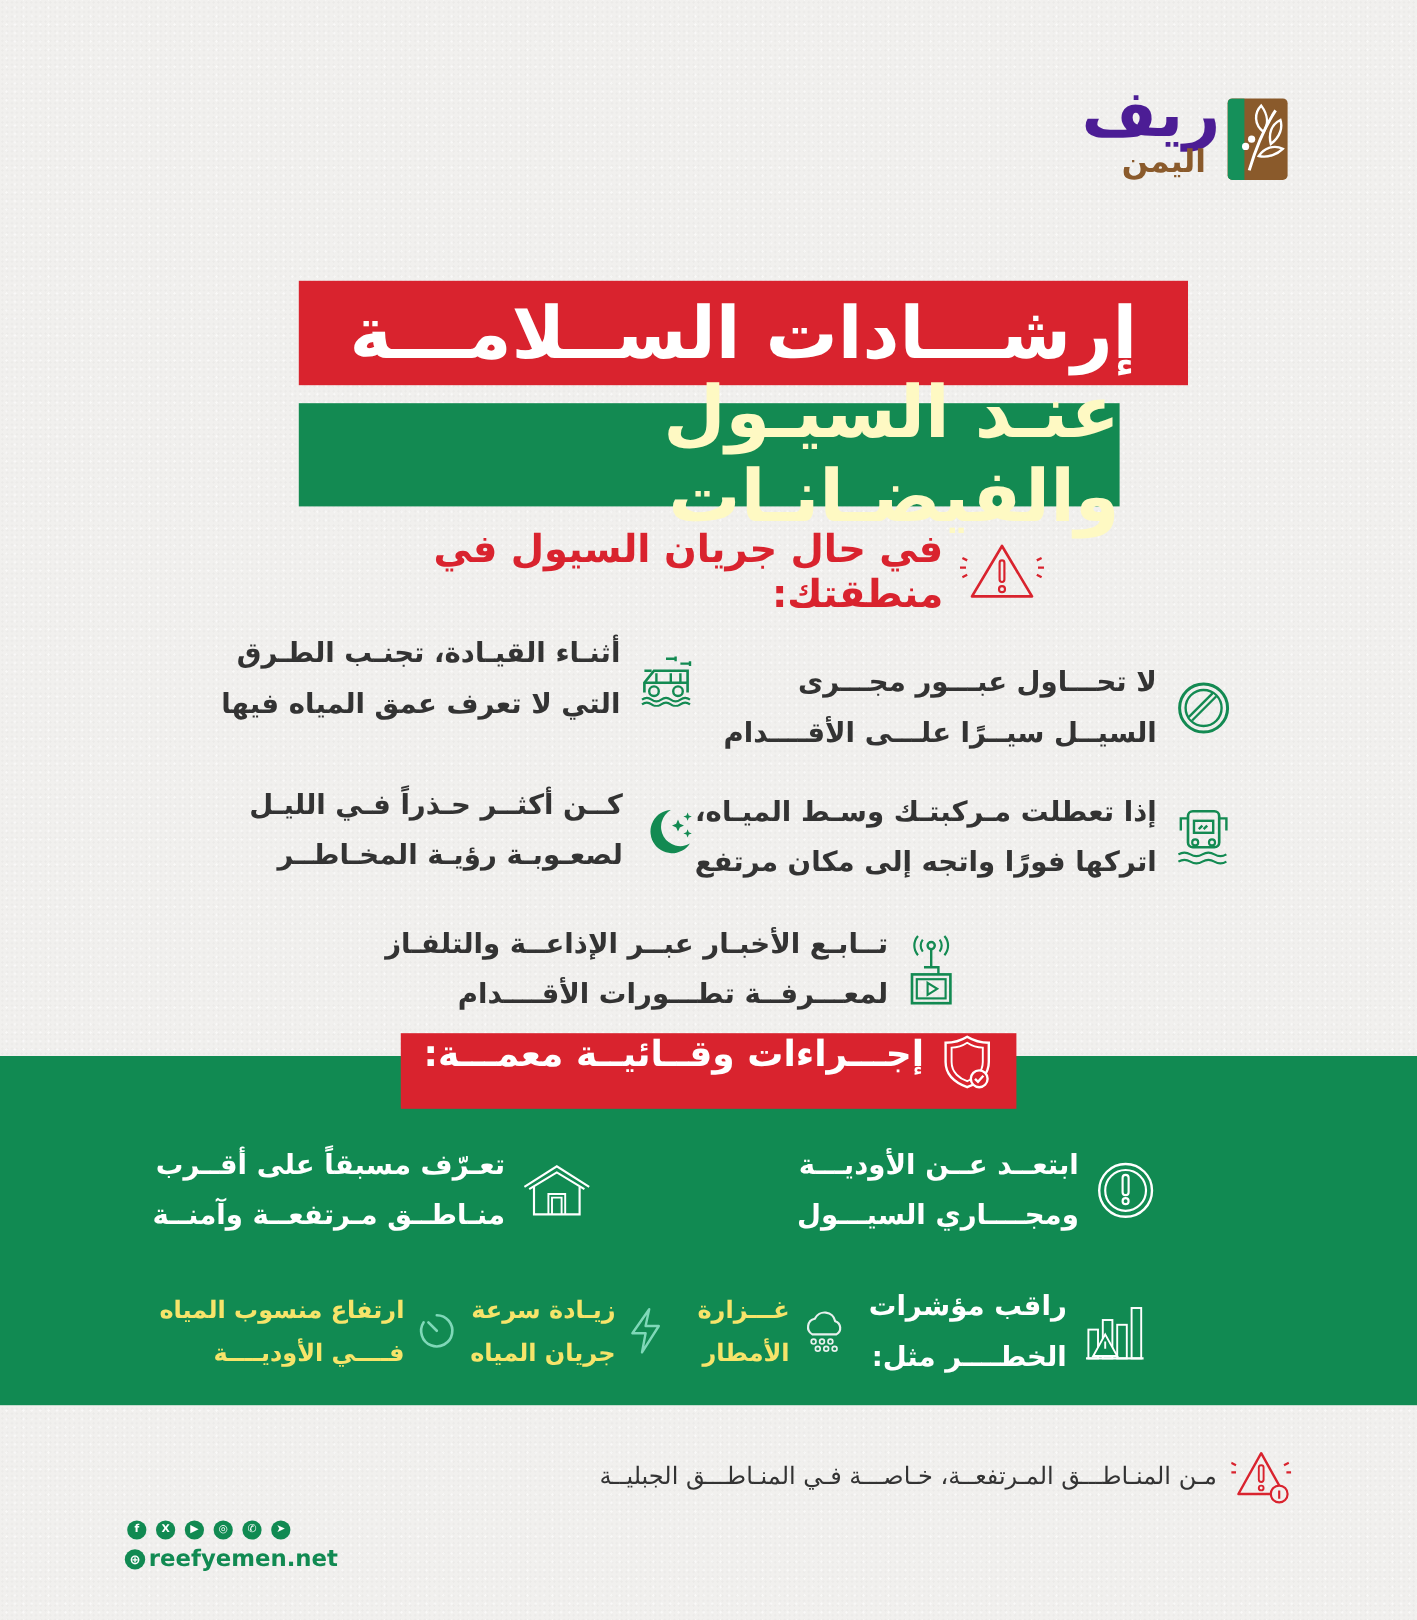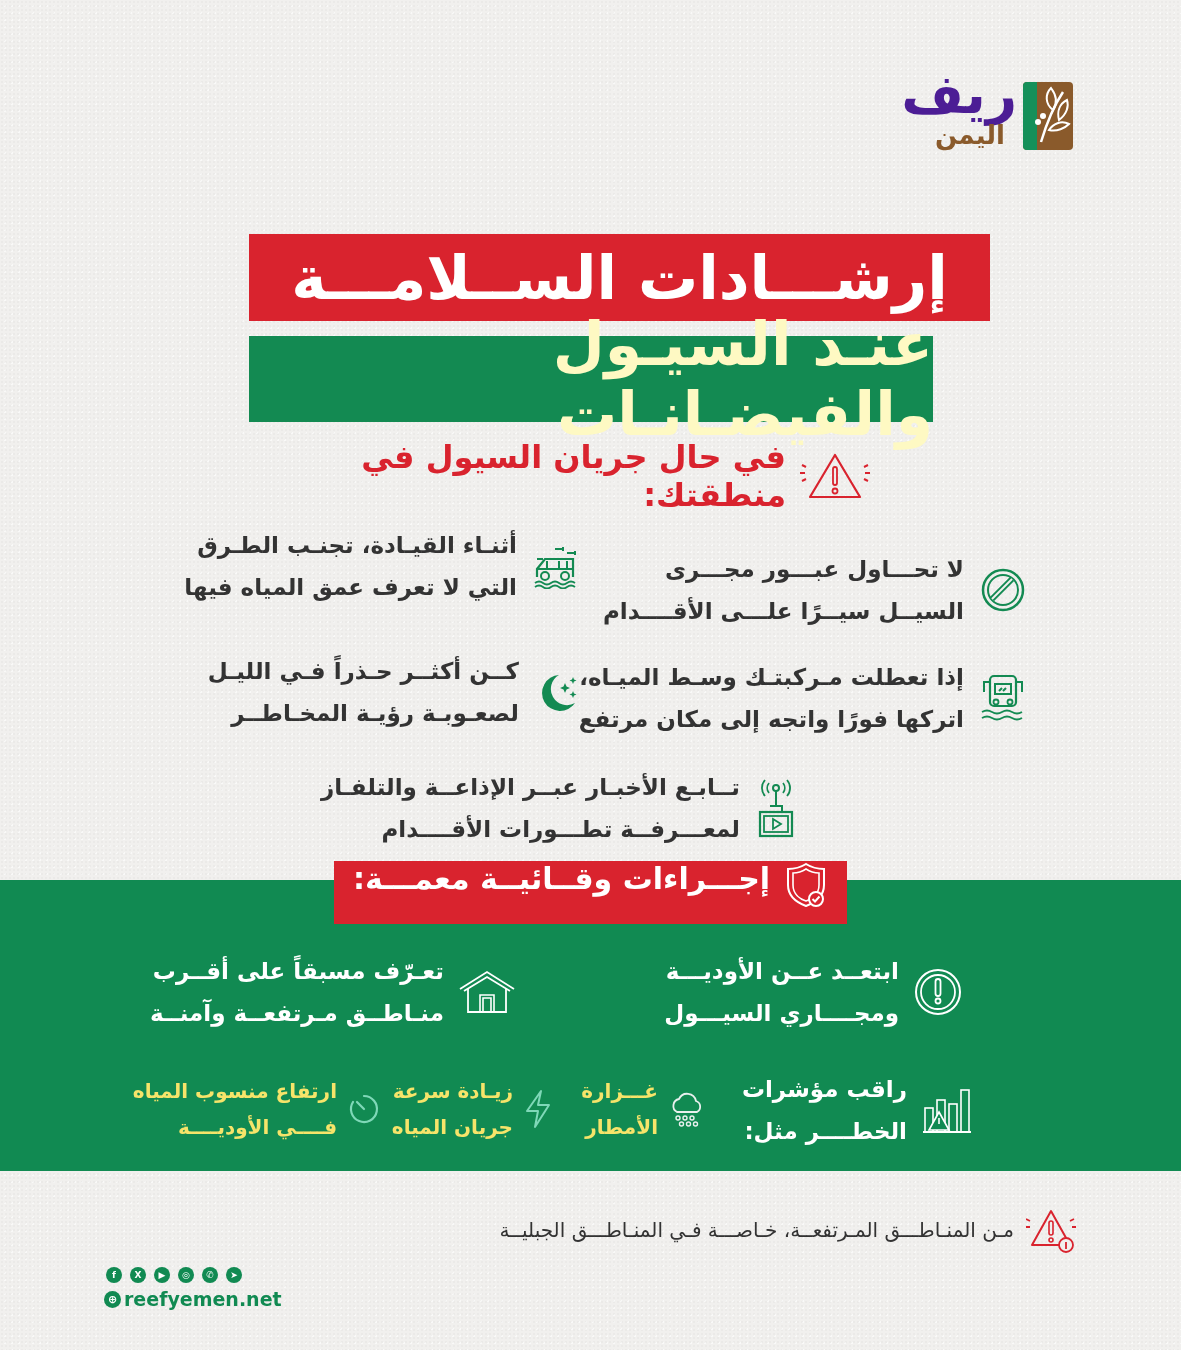--- a/index.html
+++ b/index.html
@@ -79,22 +79,22 @@
   }
   .sec2-head {
     left: 334px; top: 861px; width: 513px; height: 63px;
     background: #d9232e; color: #fff;
     display: flex; align-items: flex-start; justify-content: center; gap: 14px;
     font-size: 30px; font-weight: bold;
   }
   .g-tip { display: flex; align-items: center; gap: 14px; color: #fff; }
   .g-tip .tip-text { color: #fff; }
   .g1 { right: 218px; top: 950px; }
-  .g2 { right: 665px; top: 950px; }
-  .g3 { right: 208px; top: 1068px; }
+  .g2 { right: 688px; top: 950px; }
+  .g3 { right: 226px; top: 1068px; }
   .y-tip { display: flex; align-items: center; gap: 10px; margin-left: 24px; }
   .y-tip .tip-text { color: #f6e46a; font-size: 20px; line-height: 36px; }
   .y1 { right: 475px; top: 1073px; }
   .y2 { right: 628px; top: 1073px; }
   .y3 { right: 800px; top: 1073px; }
 
   
   .note {
     right: 105px; top: 1205px;
     display: flex; align-items: center; gap: 12px;

